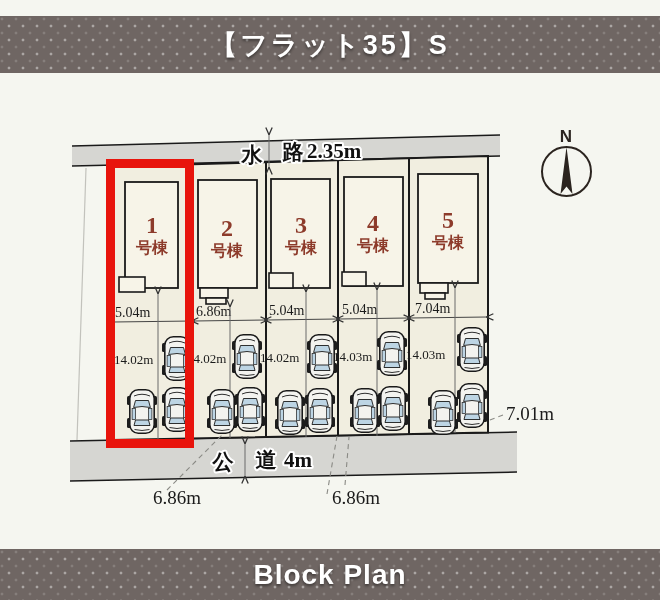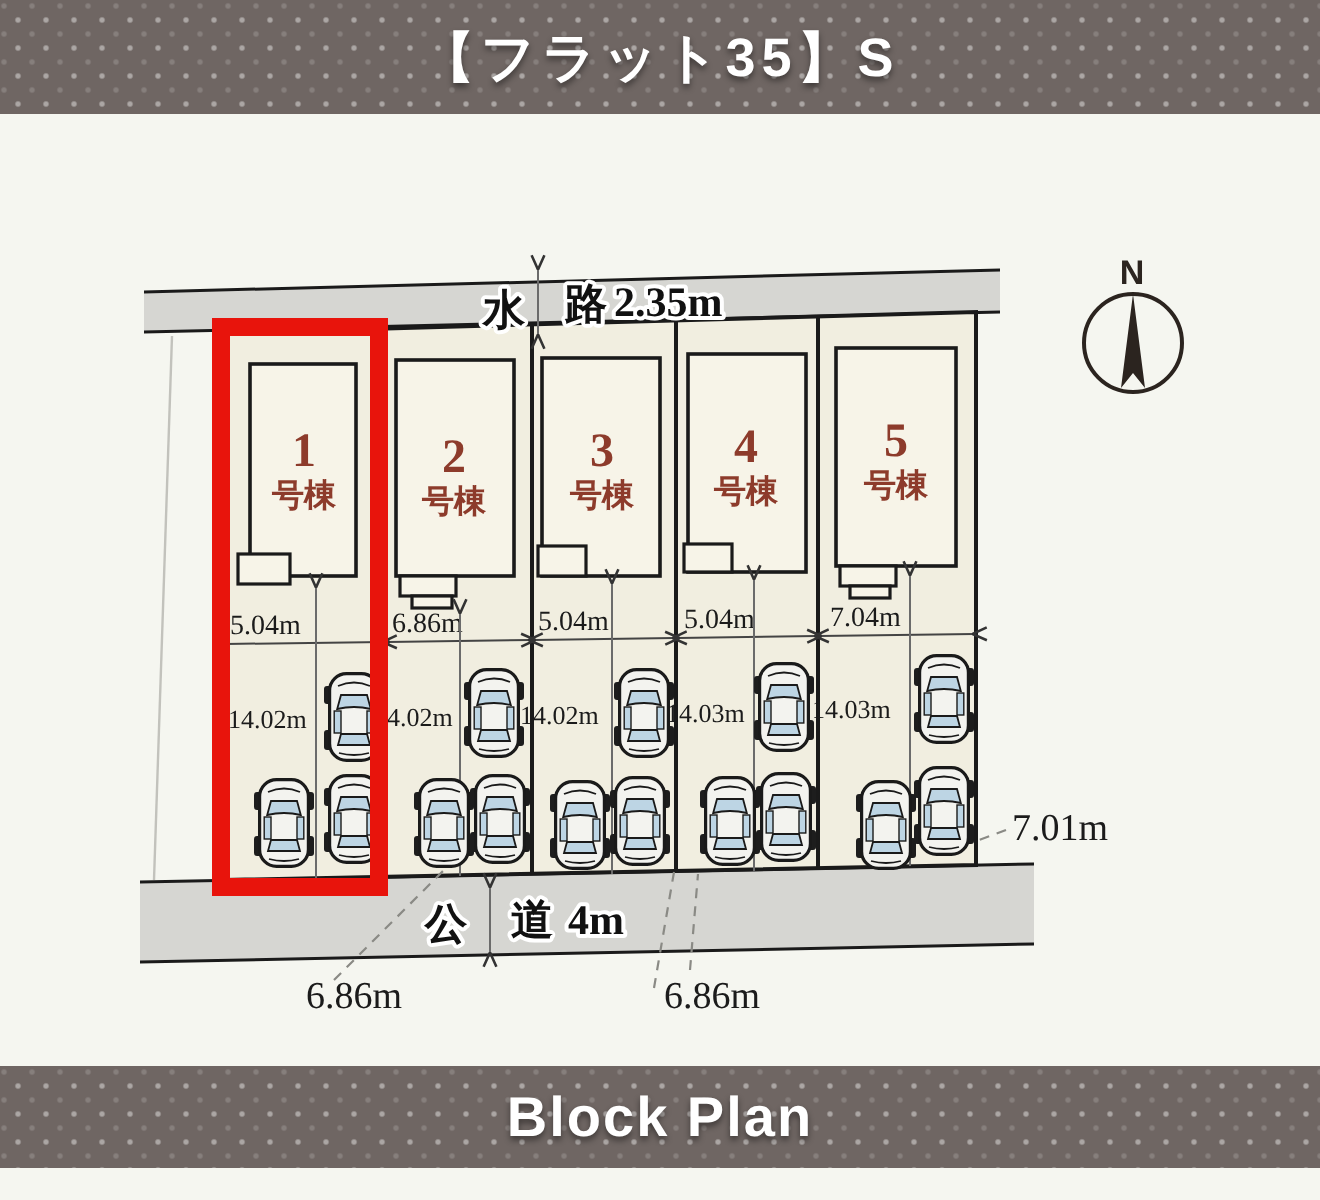--- a/index.html
+++ b/index.html
@@ -5,22 +5,22 @@
   html,body{margin:0;padding:0;}
   .page{position:relative;width:660px;height:600px;overflow:hidden;
         background:#f5f6f0;font-family:"Liberation Serif","DejaVu Serif",serif;}
   .banner{position:absolute;left:0;width:660px;display:flex;align-items:center;justify-content:center;
     background-color:#6f6663;
     background-image:
       radial-gradient(circle, rgba(255,255,255,0.42) 0.9px, rgba(255,255,255,0) 1.8px),
       radial-gradient(circle, rgba(255,255,255,0.16) 0.9px, rgba(255,255,255,0) 1.8px);
     background-size:14px 14px,14px 14px;
     background-position:2px 3px,9px 10px;}
-  .banner.top{top:0;height:57px;}
-  .banner.bottom{bottom:16px;height:51px;}
+  .banner.top{top:16px;height:57px;}
+  .banner.bottom{bottom:0;height:51px;}
   .banner .title{color:#ffffff;font-family:"Liberation Sans","DejaVu Sans",sans-serif;
     text-shadow:0 2px 3px rgba(0,0,0,0.45);}
   .banner.top .title{font-size:27px;font-weight:bold;letter-spacing:3px;}
   .banner.bottom .title{font-size:28px;font-weight:bold;letter-spacing:1px;}
   svg.plan{position:absolute;left:0;top:0;}
   svg .band{fill:#d6d6d2;}
   svg .band-edge{stroke:#1a1a1a;stroke-width:1.5;fill:none;}
   svg .lots-area{fill:#f1eee0;stroke:#1a1a1a;stroke-width:2;}
   svg .boundary{stroke:#1a1a1a;stroke-width:2;}
   svg .house{fill:#f7f4e8;stroke:#1a1a1a;stroke-width:1.8;}

